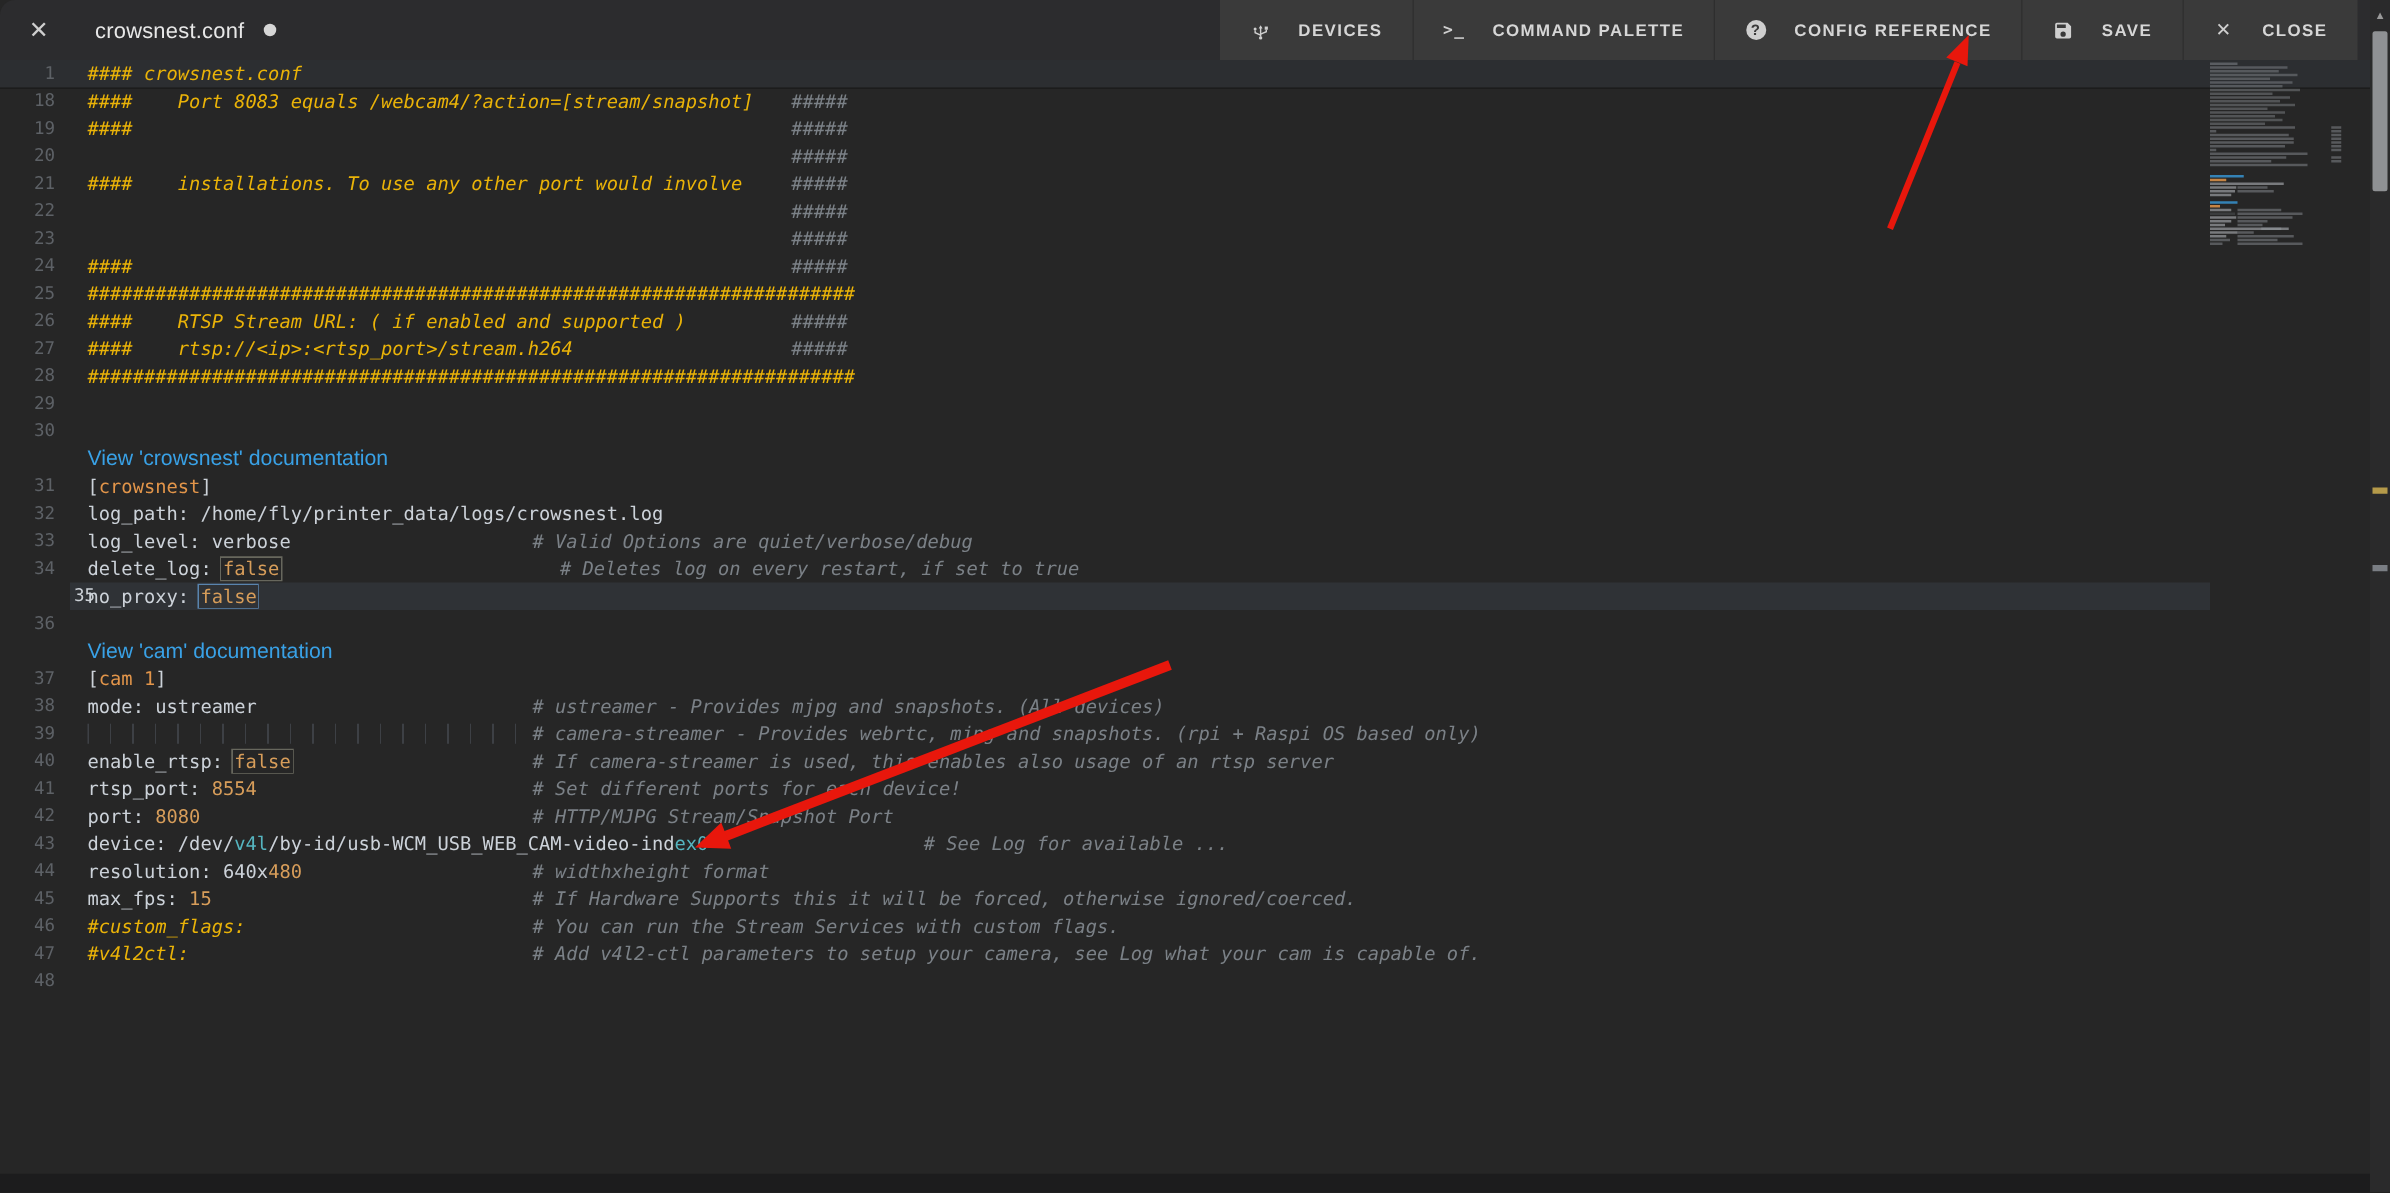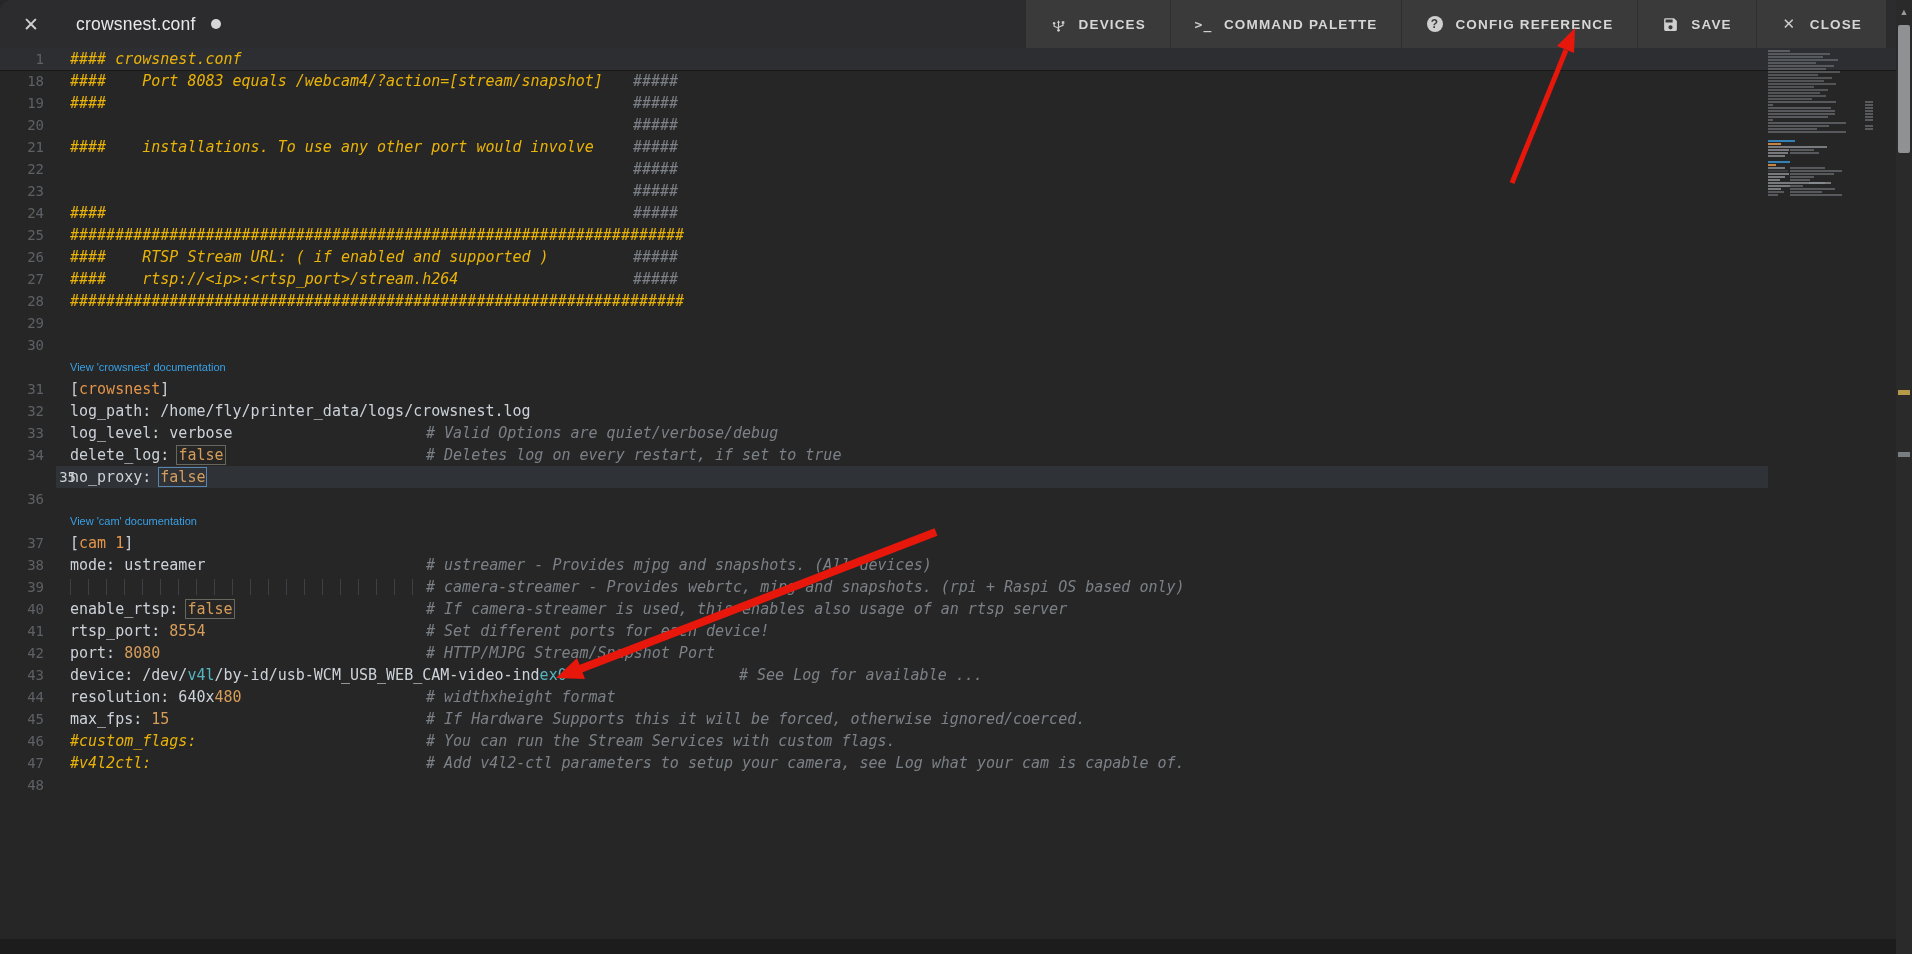--- a/index.html
+++ b/index.html
@@ -7,21 +7,21 @@
        font-family:"Liberation Sans",sans-serif;background:#262626;}
 
   
   .toolbar{position:absolute;top:0;left:0;width:1912px;height:48px;background:#2c2c2e;
            border-radius:12px 0 0 0;display:flex;align-items:center;z-index:6;}
   .tab-close{color:#cfcfcf;font-size:19px;margin-left:16px;width:30px;height:30px;
              display:flex;align-items:center;justify-content:center;cursor:pointer;}
   .file-title{color:#e8e8e8;font-size:17.5px;margin-left:30px;letter-spacing:.2px;}
   .dot{width:10px;height:10px;border-radius:50%;background:#d6d6d6;margin-left:15px;}
   .toolbar-buttons{margin-left:auto;margin-right:26px;height:48px;display:flex;background:#3a3a3a;}
-  .tbtn{display:flex;align-items:center;gap:12px;padding:4px 24px;color:#d6d6d6;
+  .tbtn{display:flex;align-items:center;gap:22px;padding:4px 24px;color:#d6d6d6;
         font-size:13.5px;font-weight:700;letter-spacing:1.15px;cursor:pointer;
         border-left:1px solid #2e2e2e;white-space:nowrap;}
   .tbtn:first-child{border-left:none;}
   .icon{width:17px;height:17px;display:inline-flex;align-items:center;justify-content:center;}
   .icon svg{width:17px;height:17px;}
   .cmd-glyph{font-family:"DejaVu Sans Mono",monospace;font-size:13px;font-weight:700;color:#cfcfcf;}
   .help-circle{width:16px;height:16px;border-radius:50%;background:#cfcfcf;color:#3a3a3a;
                font-weight:700;font-size:12px;display:flex;align-items:center;justify-content:center;}
   .x-glyph{font-size:15px;color:#cfcfcf;font-weight:400;}
 
@@ -36,21 +36,21 @@
   .tok-k{color:#ccd2d9;}
   .tok-v{color:#d79d5a;}
   .tok-s{color:#e2954a;}
   .tok-cy{color:#55b5c0;}
   .tok-box{box-shadow:0 0 0 1px rgba(175,175,155,.48);padding:0 1px;margin:0 -1px;}
   .tok-box-sel{box-shadow:0 0 0 1px rgba(100,152,205,.8);padding:0 1px;margin:0 -1px;}
   .row.sticky{background:#2c2e31;box-shadow:0 1px 0 rgba(0,0,0,.35);}
   .row.active{background:linear-gradient(90deg,transparent 0,transparent 56px,#2f3236 56px,#2f3236 1768px,transparent 1768px);}
   .row.active .ln{color:#ccd1d7;padding-left:32px;}
   .doclink{position:absolute;left:70px;top:0;color:#39a1e6;font-family:"Liberation Sans",sans-serif;
-           font-size:11px;line-height:22px;cursor:pointer;white-space:nowrap;}
+           font-size:17px;line-height:22px;cursor:pointer;white-space:nowrap;}
   .guides{position:absolute;left:70px;top:3px;width:352px;height:16px;
           background:repeating-linear-gradient(90deg,#3d4045 0 1px,transparent 1px 18px);}
 
   
   .minimap{position:absolute;left:1765px;top:50px;width:112px;z-index:2;cursor:pointer;}
   .mm-row{position:relative;height:3px;}
   .mm-bar{position:absolute;top:0;height:2px;}
 
   
   .scrollbar{position:absolute;top:0;right:0;width:16px;height:954px;background:#2a2a2b;z-index:7;}
@@ -128,21 +128,21 @@
     <div class="row"><span class="ln">25</span><span class="codetext"><span class="tok-c">####################################################################</span></span></div>
     <div class="row"><span class="ln">26</span><span class="codetext"><span class="tok-c">####    RTSP Stream URL: ( if enabled and supported )</span></span><span class="cmt" style="left: 633px;">#####</span></div>
     <div class="row"><span class="ln">27</span><span class="codetext"><span class="tok-c">####    rtsp://&lt;ip&gt;:&lt;rtsp_port&gt;/stream.h264</span></span><span class="cmt" style="left: 633px;">#####</span></div>
     <div class="row"><span class="ln">28</span><span class="codetext"><span class="tok-c">####################################################################</span></span></div>
     <div class="row"><span class="ln">29</span><span class="codetext"></span></div>
     <div class="row"><span class="ln">30</span><span class="codetext"></span></div>
     <div class="row"><span class="doclink">View 'crowsnest' documentation</span></div>
     <div class="row"><span class="ln">31</span><span class="codetext"><span class="tok-k">[</span><span class="tok-s">crowsnest</span><span class="tok-k">]</span></span></div>
     <div class="row"><span class="ln">32</span><span class="codetext"><span class="tok-k">log_path: /home/fly/printer_data/logs/crowsnest.log</span></span></div>
     <div class="row"><span class="ln">33</span><span class="codetext"><span class="tok-k">log_level: verbose</span></span><span class="cmt" style="left: 426px;"># Valid Options are quiet/verbose/debug</span></div>
-    <div class="row"><span class="ln">34</span><span class="codetext"><span class="tok-k">delete_log: </span><span class="tok-v tok-box">false</span></span><span class="cmt" style="left: 426px;"># Deletes log on every restart, if set to true</span></div>
+    <div class="row"><span class="ln">34</span><span class="codetext"><span class="tok-k">delete_log: </span><span class="tok-v tok-box">false</span></span><span class="cmt" style="left: 448px;"># Deletes log on every restart, if set to true</span></div>
     <div class="row active"><span class="ln">35</span><span class="codetext"><span class="tok-k">no_proxy: </span><span class="tok-v tok-box-sel">false</span></span></div>
     <div class="row"><span class="ln">36</span><span class="codetext"></span></div>
     <div class="row"><span class="doclink">View 'cam' documentation</span></div>
     <div class="row"><span class="ln">37</span><span class="codetext"><span class="tok-k">[</span><span class="tok-s">cam 1</span><span class="tok-k">]</span></span></div>
     <div class="row"><span class="ln">38</span><span class="codetext"><span class="tok-k">mode: ustreamer</span></span><span class="cmt" style="left: 426px;"># ustreamer - Provides mjpg and snapshots. (All devices)</span></div>
     <div class="row"><span class="ln">39</span><span class="codetext"></span><div class="guides"></div><span class="cmt" style="left: 426px;"># camera-streamer - Provides webrtc, mjpg and snapshots. (rpi + Raspi OS based only)</span></div>
     <div class="row"><span class="ln">40</span><span class="codetext"><span class="tok-k">enable_rtsp: </span><span class="tok-v tok-box">false</span></span><span class="cmt" style="left: 426px;"># If camera-streamer is used, this enables also usage of an rtsp server</span></div>
     <div class="row"><span class="ln">41</span><span class="codetext"><span class="tok-k">rtsp_port: </span><span class="tok-v">8554</span></span><span class="cmt" style="left: 426px;"># Set different ports for each device!</span></div>
     <div class="row"><span class="ln">42</span><span class="codetext"><span class="tok-k">port: </span><span class="tok-v">8080</span></span><span class="cmt" style="left: 426px;"># HTTP/MJPG Stream/Snapshot Port</span></div>
     <div class="row"><span class="ln">43</span><span class="codetext"><span class="tok-k">device: /dev/</span><span class="tok-cy">v4l</span><span class="tok-k">/by-id/usb-WCM_USB_WEB_CAM-video-ind</span><span class="tok-cy">ex0</span></span><span class="cmt" style="left: 739px;"># See Log for available ...</span></div>

